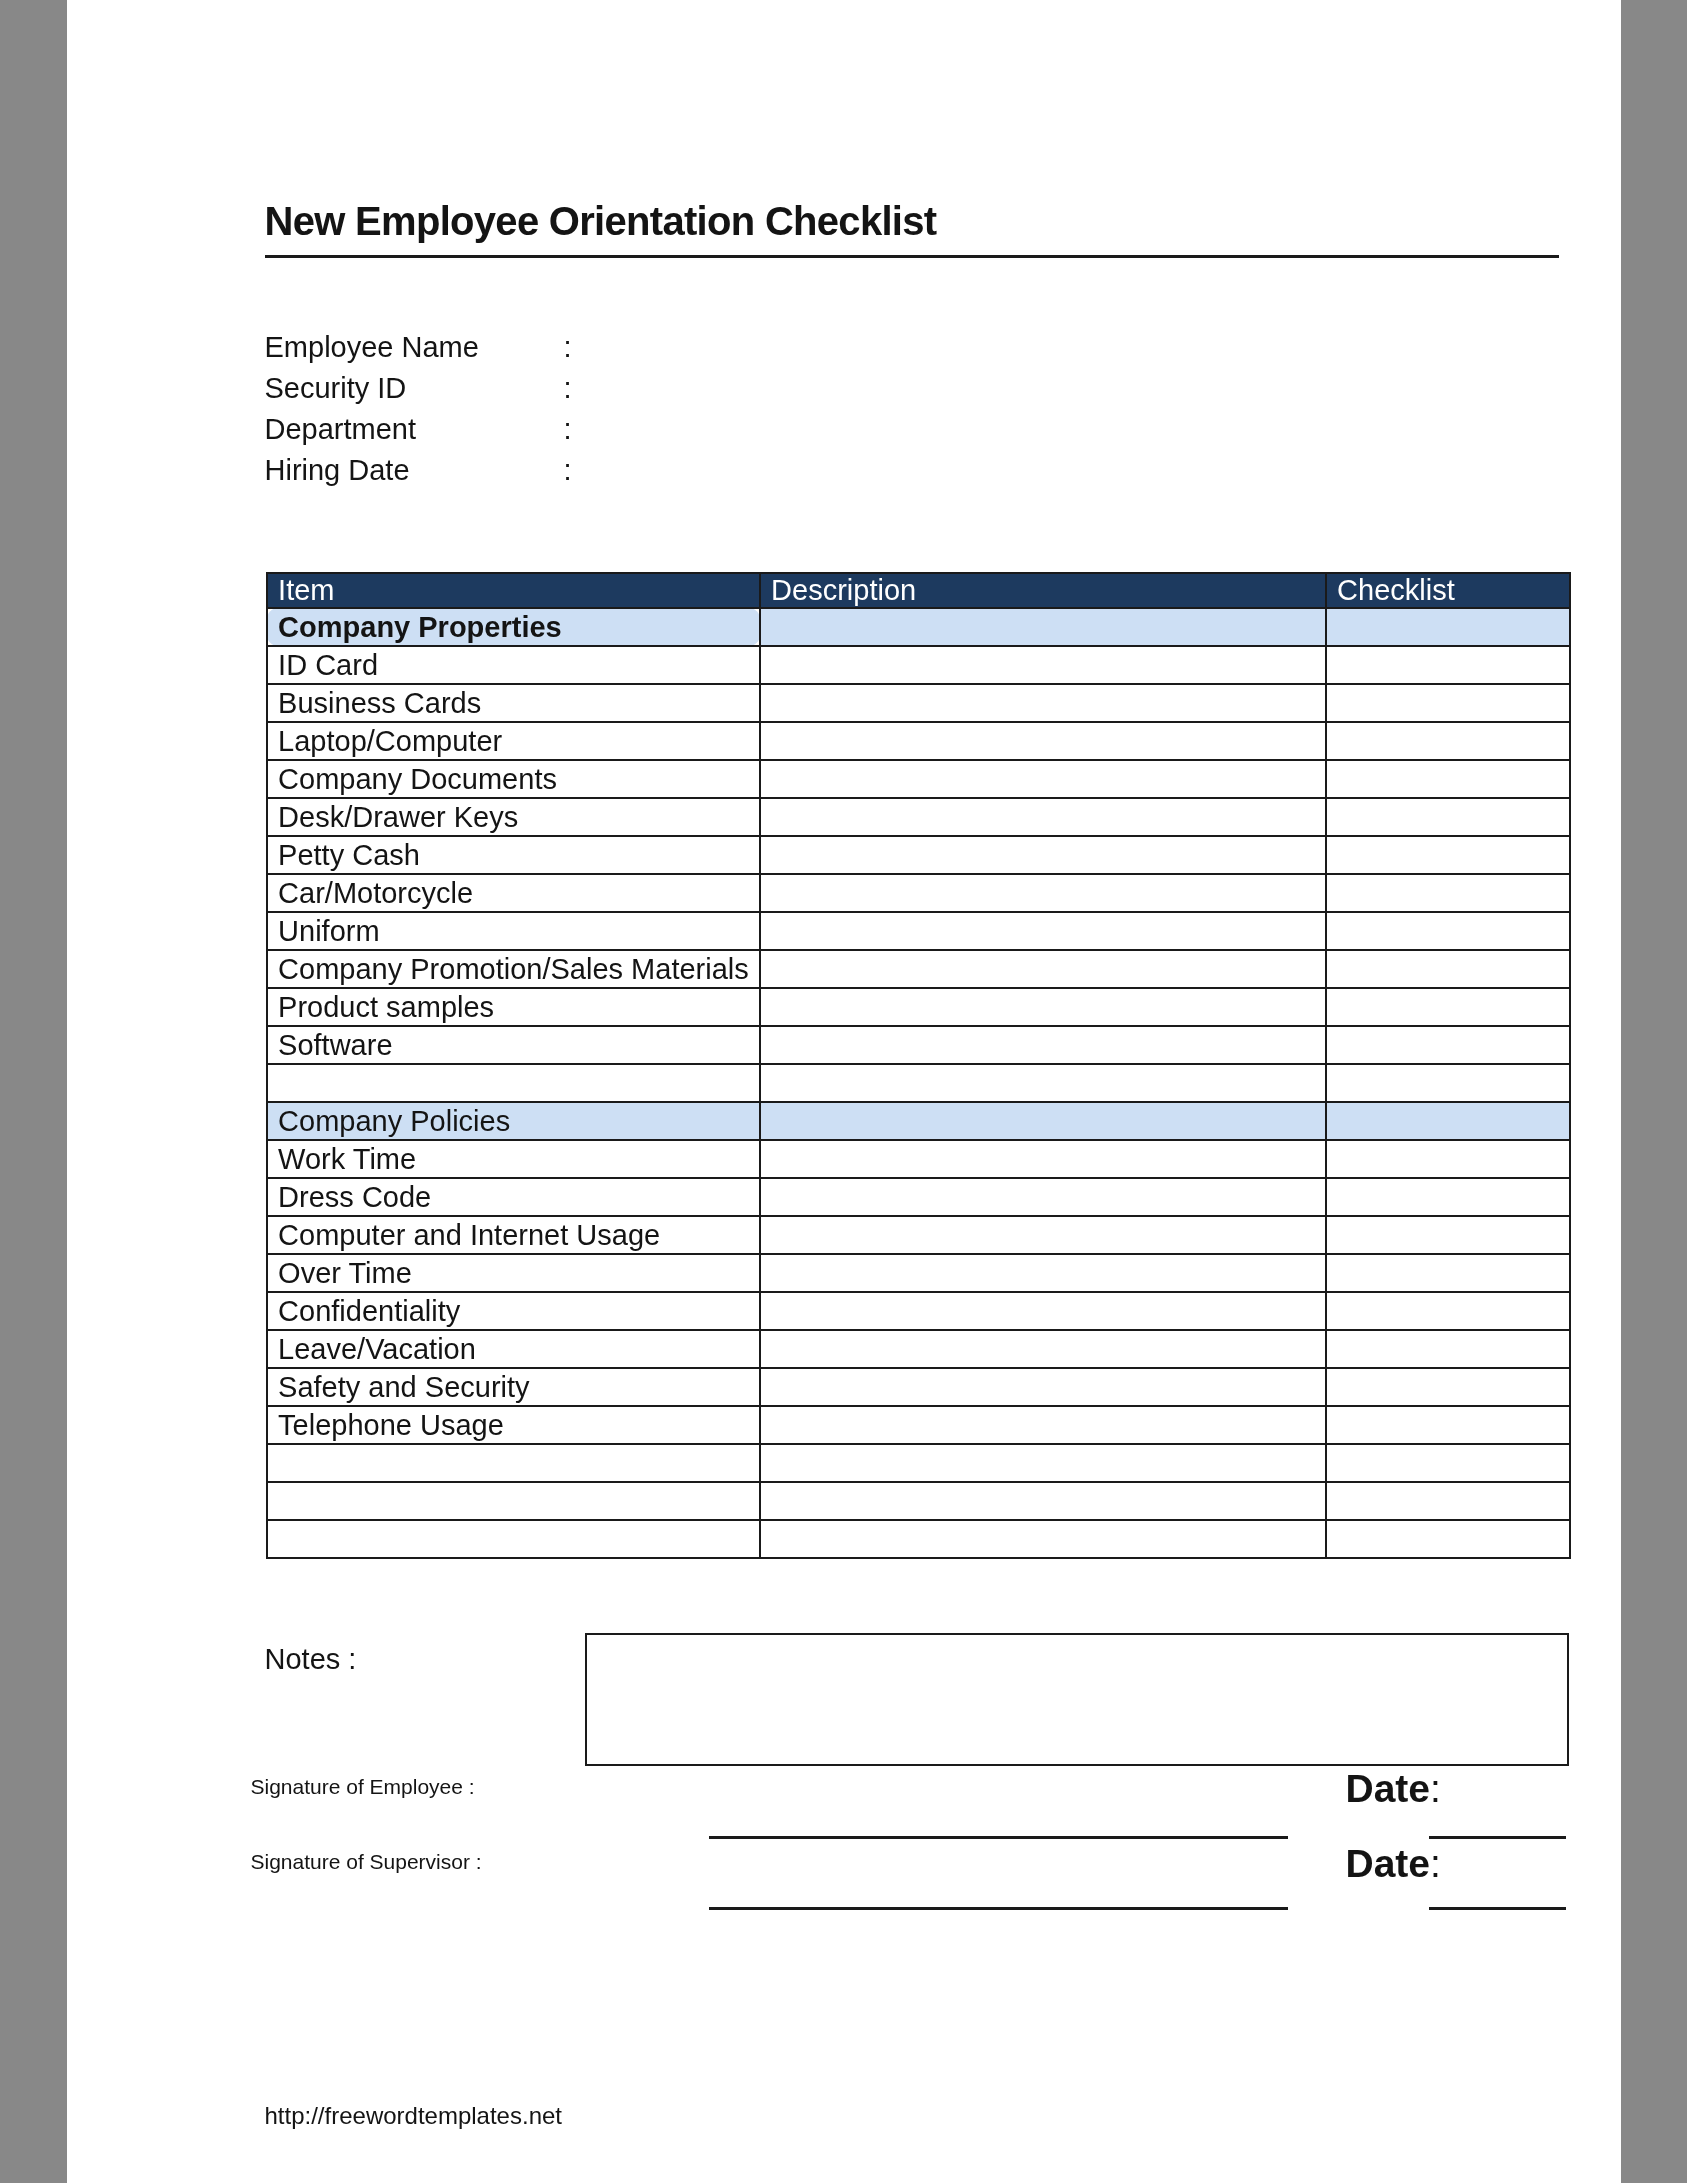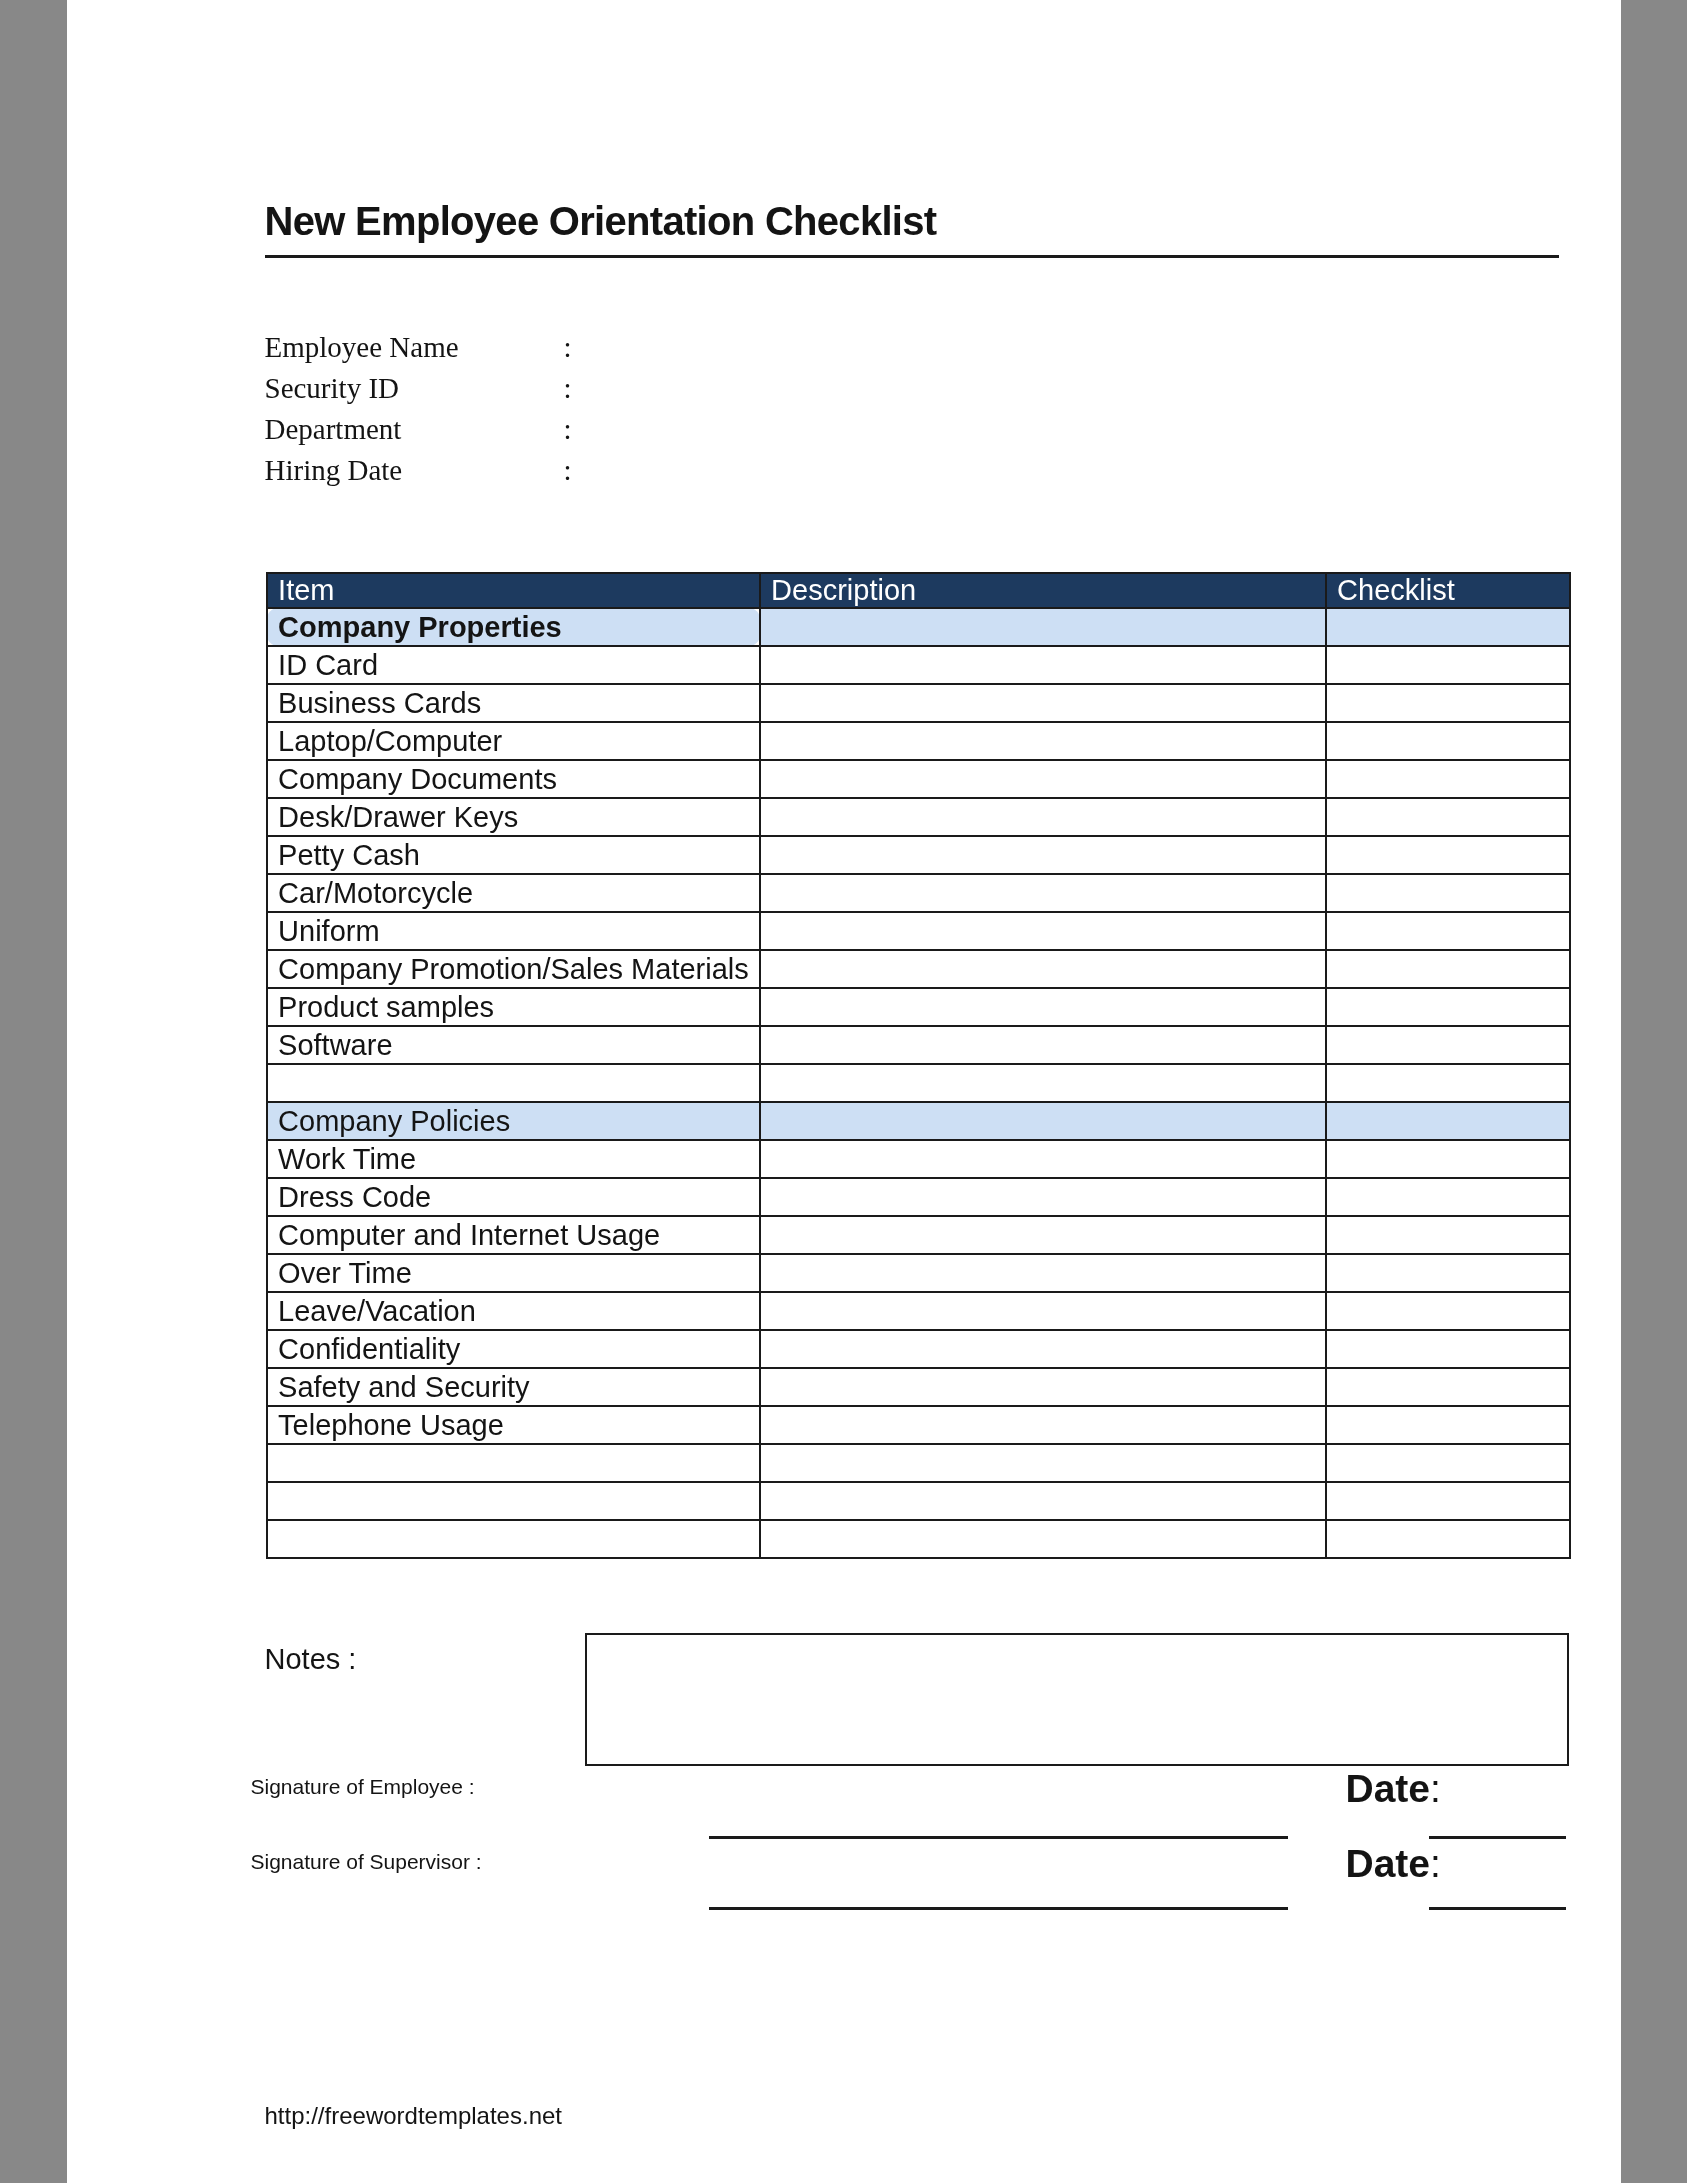--- a/index.html
+++ b/index.html
@@ -23,21 +23,21 @@
   }
   .title{
     position:absolute;left:198px;top:197px;
     font-size:40px;font-weight:700;line-height:48px;
     letter-spacing:-0.7px;
   }
   .title-rule{
     position:absolute;left:198px;top:255px;
     width:1294px;height:2.6px;background:var(--border);
   }
-  .emp-info{position:absolute;left:198px;top:327px;width:595px;font-family:Liberation Serif, serif;}
+  .emp-info{position:absolute;left:198px;top:327px;width:595px;}
   .emp-row{position:relative;height:41px;line-height:41px;font-size:29px;}
   .emp-colon{position:absolute;left:299px;top:0;}
   .checklist{
     position:absolute;left:199px;top:572px;
     width:1303px;
     border-collapse:collapse;table-layout:fixed;
     font-size:29px;
   }
   .checklist th,.checklist td{
     border:2px solid var(--border);
@@ -201,26 +201,26 @@
           <td>Computer and Internet Usage</td>
           <td>&nbsp;</td>
           <td>&nbsp;</td>
         </tr>
         <tr>
           <td>Over Time</td>
           <td>&nbsp;</td>
           <td>&nbsp;</td>
         </tr>
         <tr>
+          <td>Confidentiality</td>
+          <td>&nbsp;</td>
+          <td>&nbsp;</td>
+        </tr>
+        <tr>
           <td>Leave/Vacation</td>
-          <td>&nbsp;</td>
-          <td>&nbsp;</td>
-        </tr>
-        <tr>
-          <td>Confidentiality</td>
           <td>&nbsp;</td>
           <td>&nbsp;</td>
         </tr>
         <tr>
           <td>Safety and Security</td>
           <td>&nbsp;</td>
           <td>&nbsp;</td>
         </tr>
         <tr>
           <td>Telephone Usage</td>

